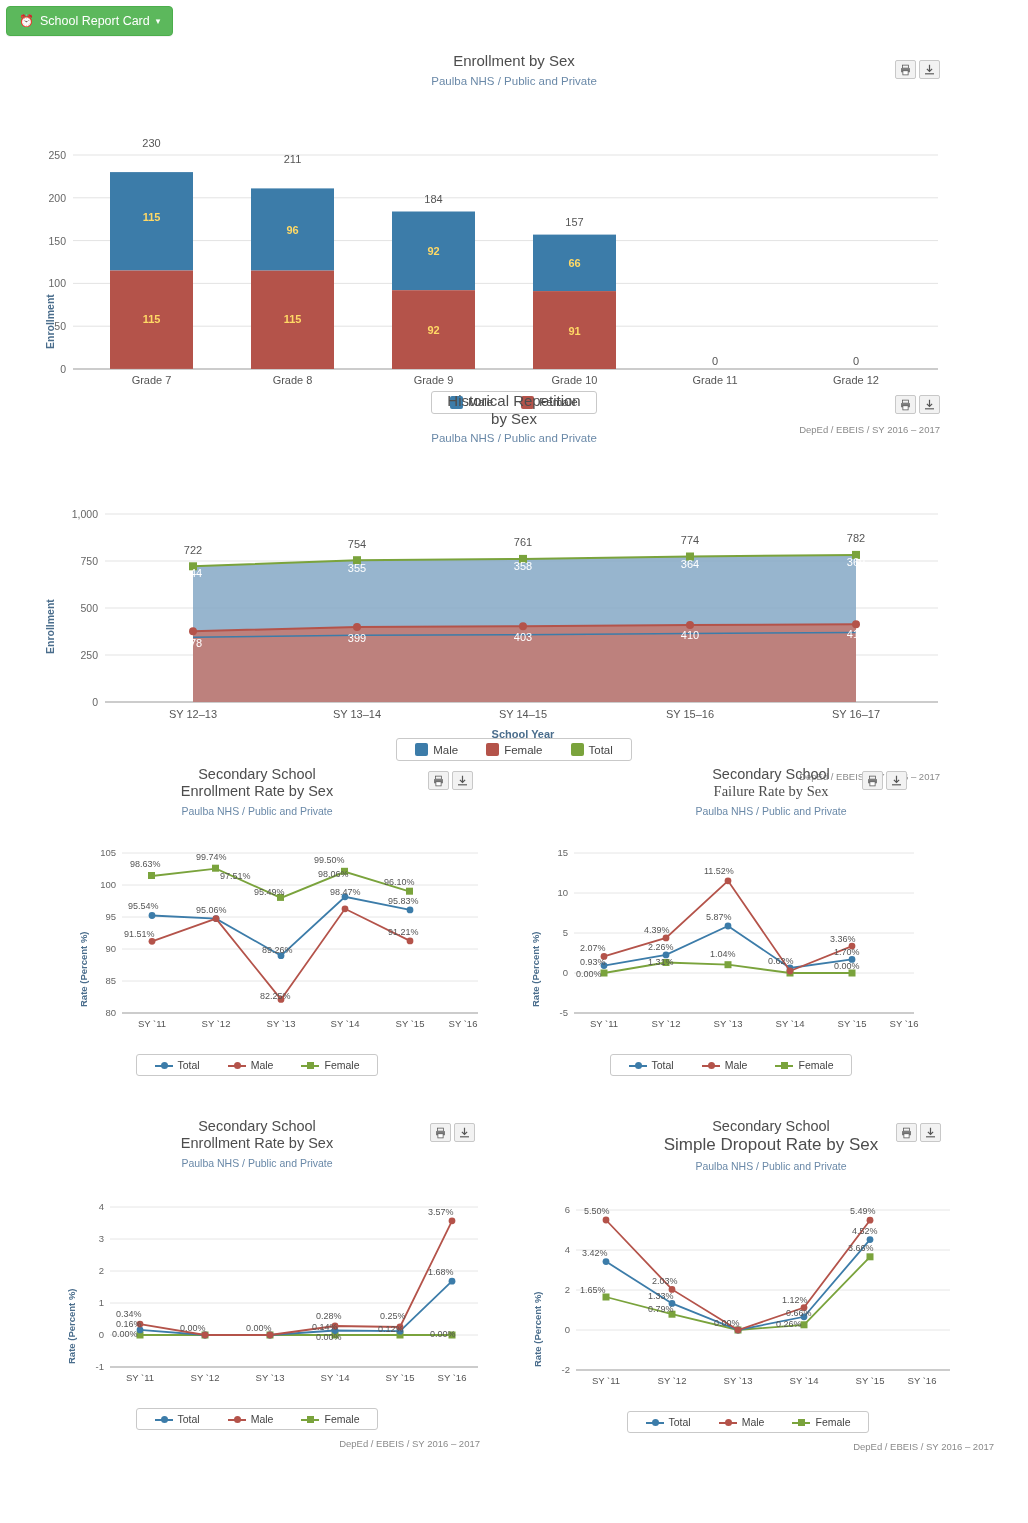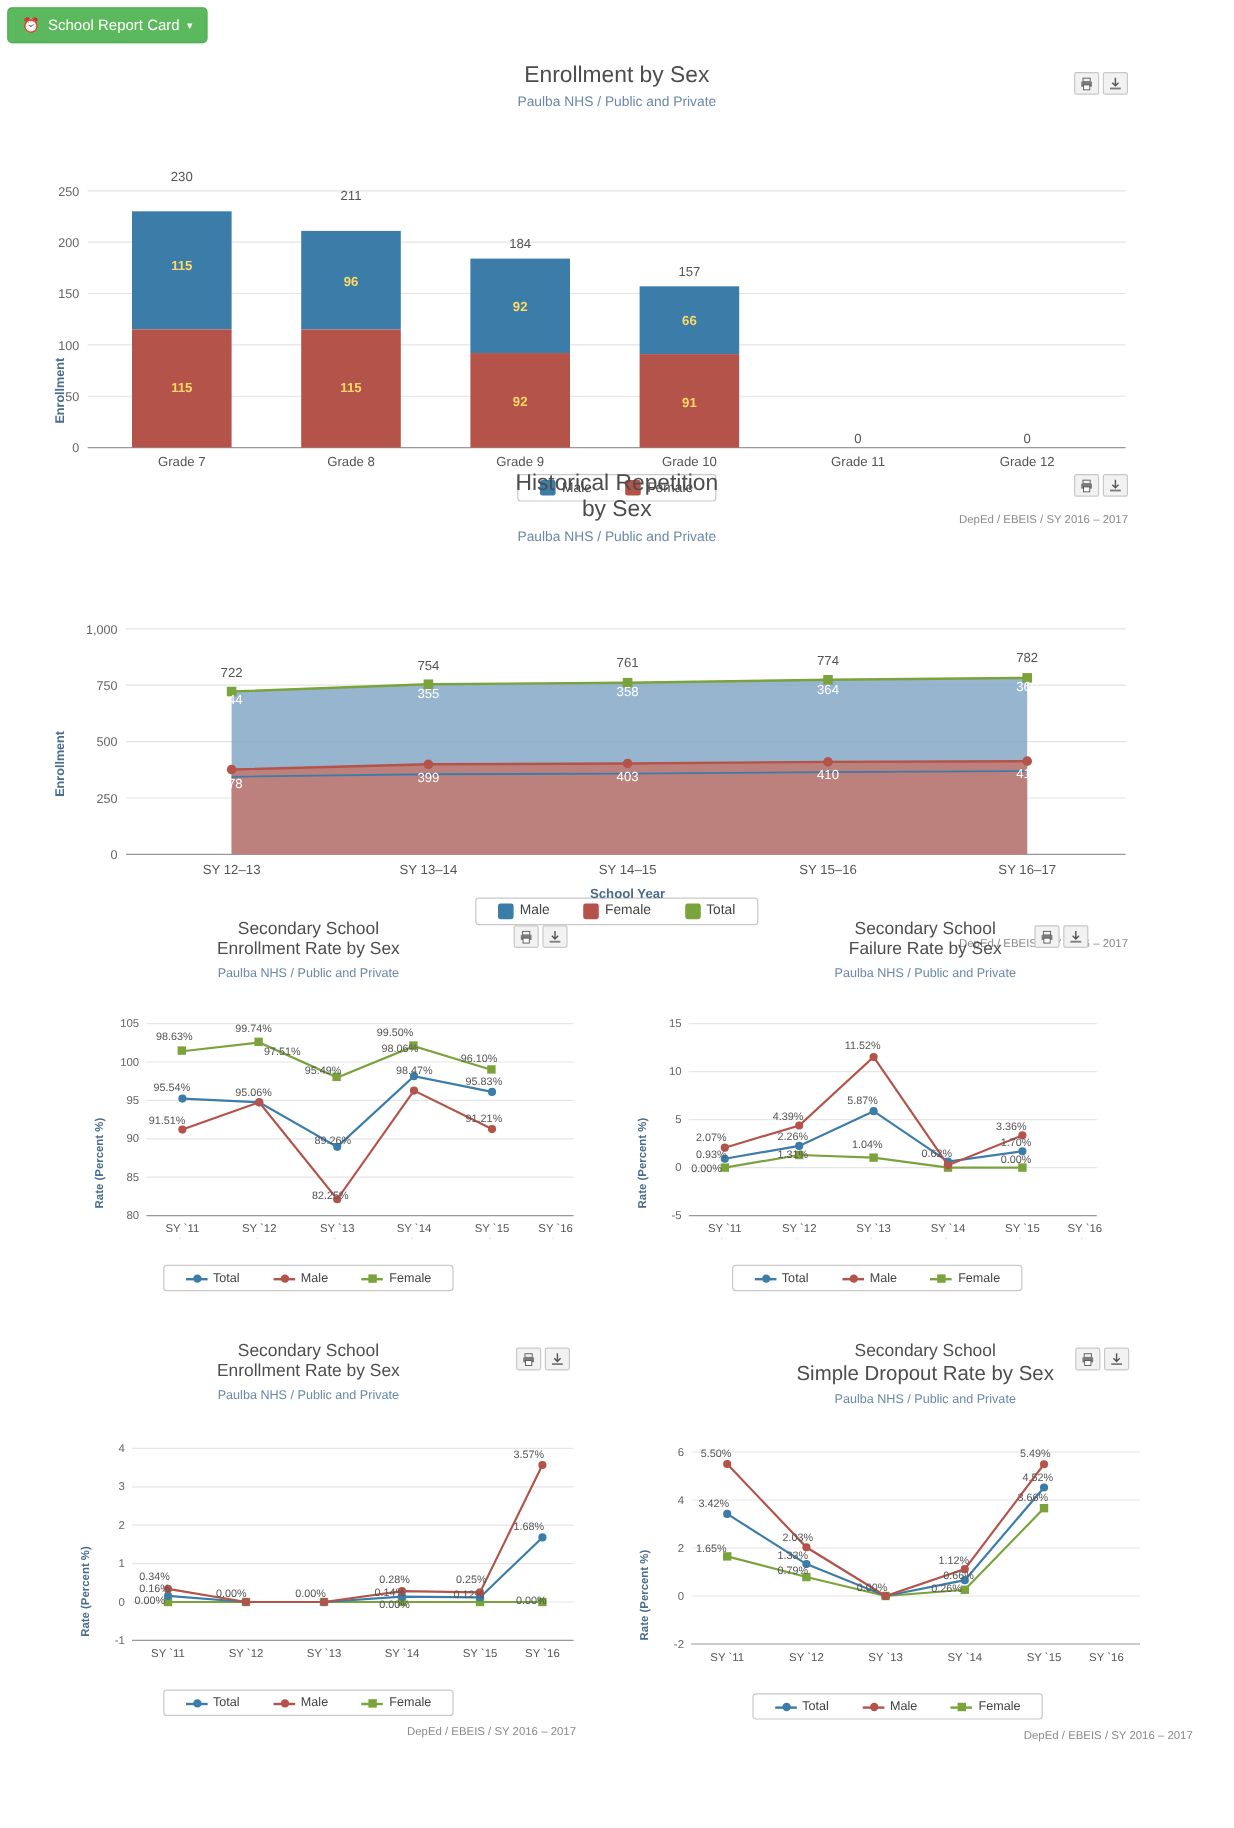--- a/index.html
+++ b/index.html
@@ -19,21 +19,21 @@
     background: #5cb85c; border: 1px solid #4cae4c; color: #fff;
     font-size: 12.5px; padding: 7px 12px; border-radius: 4px;
     box-shadow: 0 1px 0 rgba(0,0,0,.05);
     cursor: pointer;
   }
   .srcbtn .caret { font-size: 9px; }
   .clockicon { font-size: 12px; }
 
   
   .chart-title {
-    text-align: center; font-size: 19px; color: #4d4d4d; font-weight: 400;
+    text-align: center; font-size: 15px; color: #4d4d4d; font-weight: 400;
     line-height: 1.18;
   }
   .chart-sub {
     text-align: center; font-size: 11.5px; color: #6a89a8; margin-top: 5px;
   }
   .credit { font-size: 9.5px; color: #8a8a8a; text-align: right; }
   .tools { position: absolute; display: flex; gap: 3px; }
   .tool {
     width: 21px; height: 19px; border: 1px solid #c8c8c8; background: #f2f2f2;
     border-radius: 2px; display: flex; align-items: center; justify-content: center;
@@ -409,21 +409,21 @@
             <b style="background:#7aa33c; border-radius:0"></b>
           </span>
         <span>Female</span>
       </span>
     </div>
   </div>
 </div>
 
 <div class="panel" style="left:514px; top:766px; width:514px;">
   <div class="chart-title" style="font-size:14.5px;">Secondary School</div>
-  <div class="chart-title" style="font-size:14.5px;">Failure Rate by Sex</div>
+  <div class="chart-title" style="font-size:14.5px;font-family:Liberation Serif, serif;">Failure Rate by Sex</div>
   <div class="chart-sub" style="font-size:10.5px;">Paulba NHS / Public and Private</div>
   <div class="tools" style="left:348px; top:5px;">
     <div class="tool">
       <svg width="13" height="12" viewBox="0 0 16 16">
           <rect x="4" y="1.5" width="8" height="4" fill="none" stroke="#555"></rect>
           <rect x="2" y="5.5" width="12" height="5.5" fill="#7c7c7c"></rect>
           <rect x="4.5" y="9" width="7" height="5.5" fill="#fff" stroke="#555"></rect>
         </svg>
     </div>
     <div class="tool">

